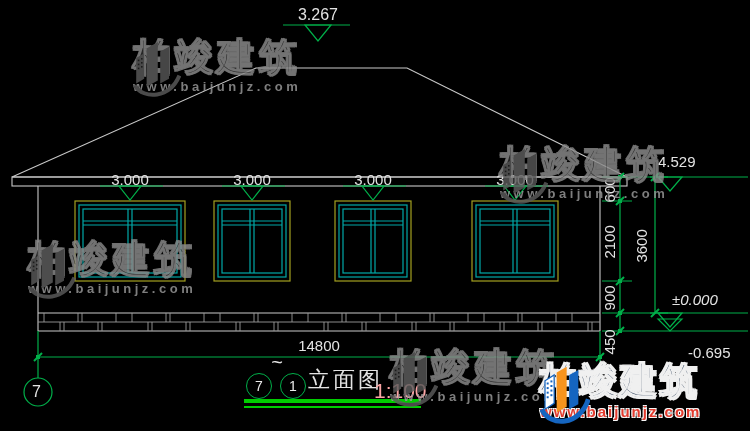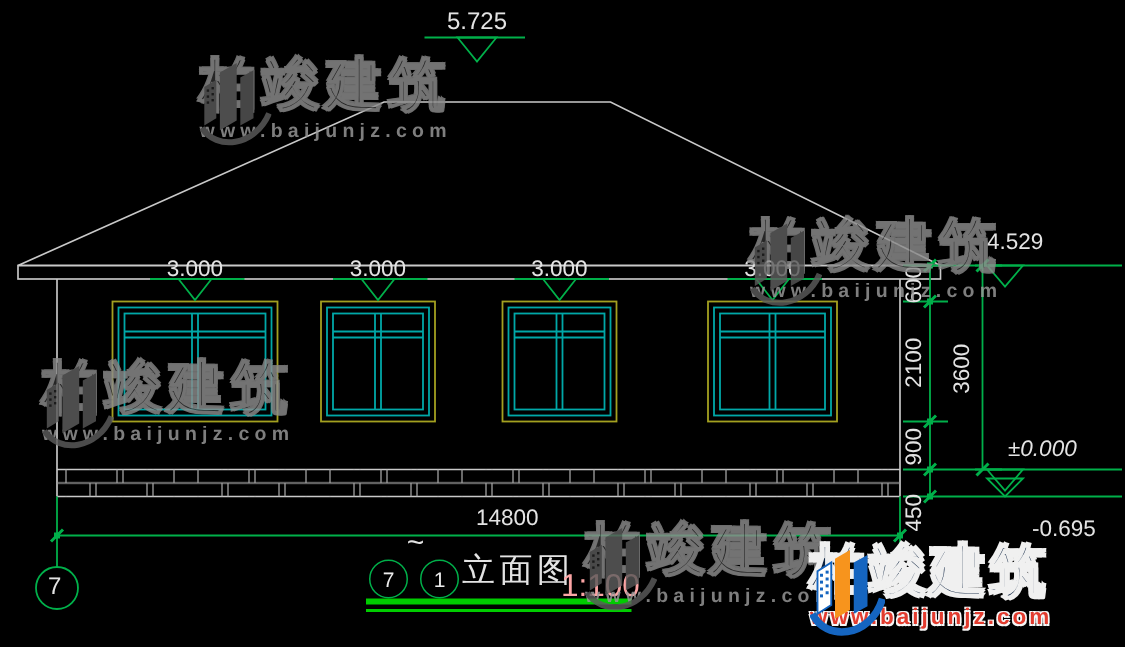--- a/index.html
+++ b/index.html
@@ -131,38 +131,38 @@
       <g>
         <path class="gd" d="M38 357H600M38 331V378M600 331V363"></path>
         <path class="gd2" d="M34 361L42 353M596 361L604 353"></path>
         <rect class="gdot" x="36" y="355" width="4" height="4"></rect>
         <rect class="gdot" x="598" y="355" width="4" height="4"></rect>
         <circle class="gd" cx="38" cy="392" r="14"></circle>
       </g>
     </g>
   </svg>
 
-  <div class="t ctr" style="left:283px;top:7px;width:70px;font-size:16px;">5.725</div>
+  <div class="t ctr" style="left:283px;top:7px;width:70px;font-size:16px;">3.267</div>
 
   <div class="t ctr" style="left:100px;top:172px;width:60px;">3.000</div>
   <div class="t ctr" style="left:222px;top:172px;width:60px;">3.000</div>
   <div class="t ctr" style="left:343px;top:172px;width:60px;">3.000</div>
   <div class="t ctr" style="left:485px;top:172px;width:60px;">3.000</div>
 
   <div class="t" style="left:658px;top:154px;">4.529</div>
   <div class="t" style="left:672px;top:292px;font-style:italic;">±0.000</div>
   <div class="t" style="left:688px;top:345px;">-0.695</div>
 
   <div class="t vt" style="left:580px;top:182px;">600</div>
   <div class="t vt" style="left:580px;top:234px;">2100</div>
   <div class="t vt" style="left:580px;top:290px;">900</div>
   <div class="t vt" style="left:580px;top:334px;">450</div>
   <div class="t vt" style="left:612px;top:238px;">3600</div>
 
-  <div class="t ctr" style="left:279px;top:338px;width:80px;text-align:right;">14800</div>
+  <div class="t ctr" style="left:279px;top:338px;width:80px;">14800</div>
 
   <div class="t" style="left:32px;top:384px;font-size:16px;">7</div>
 
   <div class="bubble" style="left:246px;top:373px;width:24px;height:24px;font-size:14px;">
       <span>7</span>
     </div>
   <div class="t ctr" style="left:262px;top:352px;width:30px;font-size:20px;">~</div>
   <div class="bubble" style="left:280px;top:373px;width:24px;height:24px;font-size:14px;">
       <span>1</span>
     </div>

